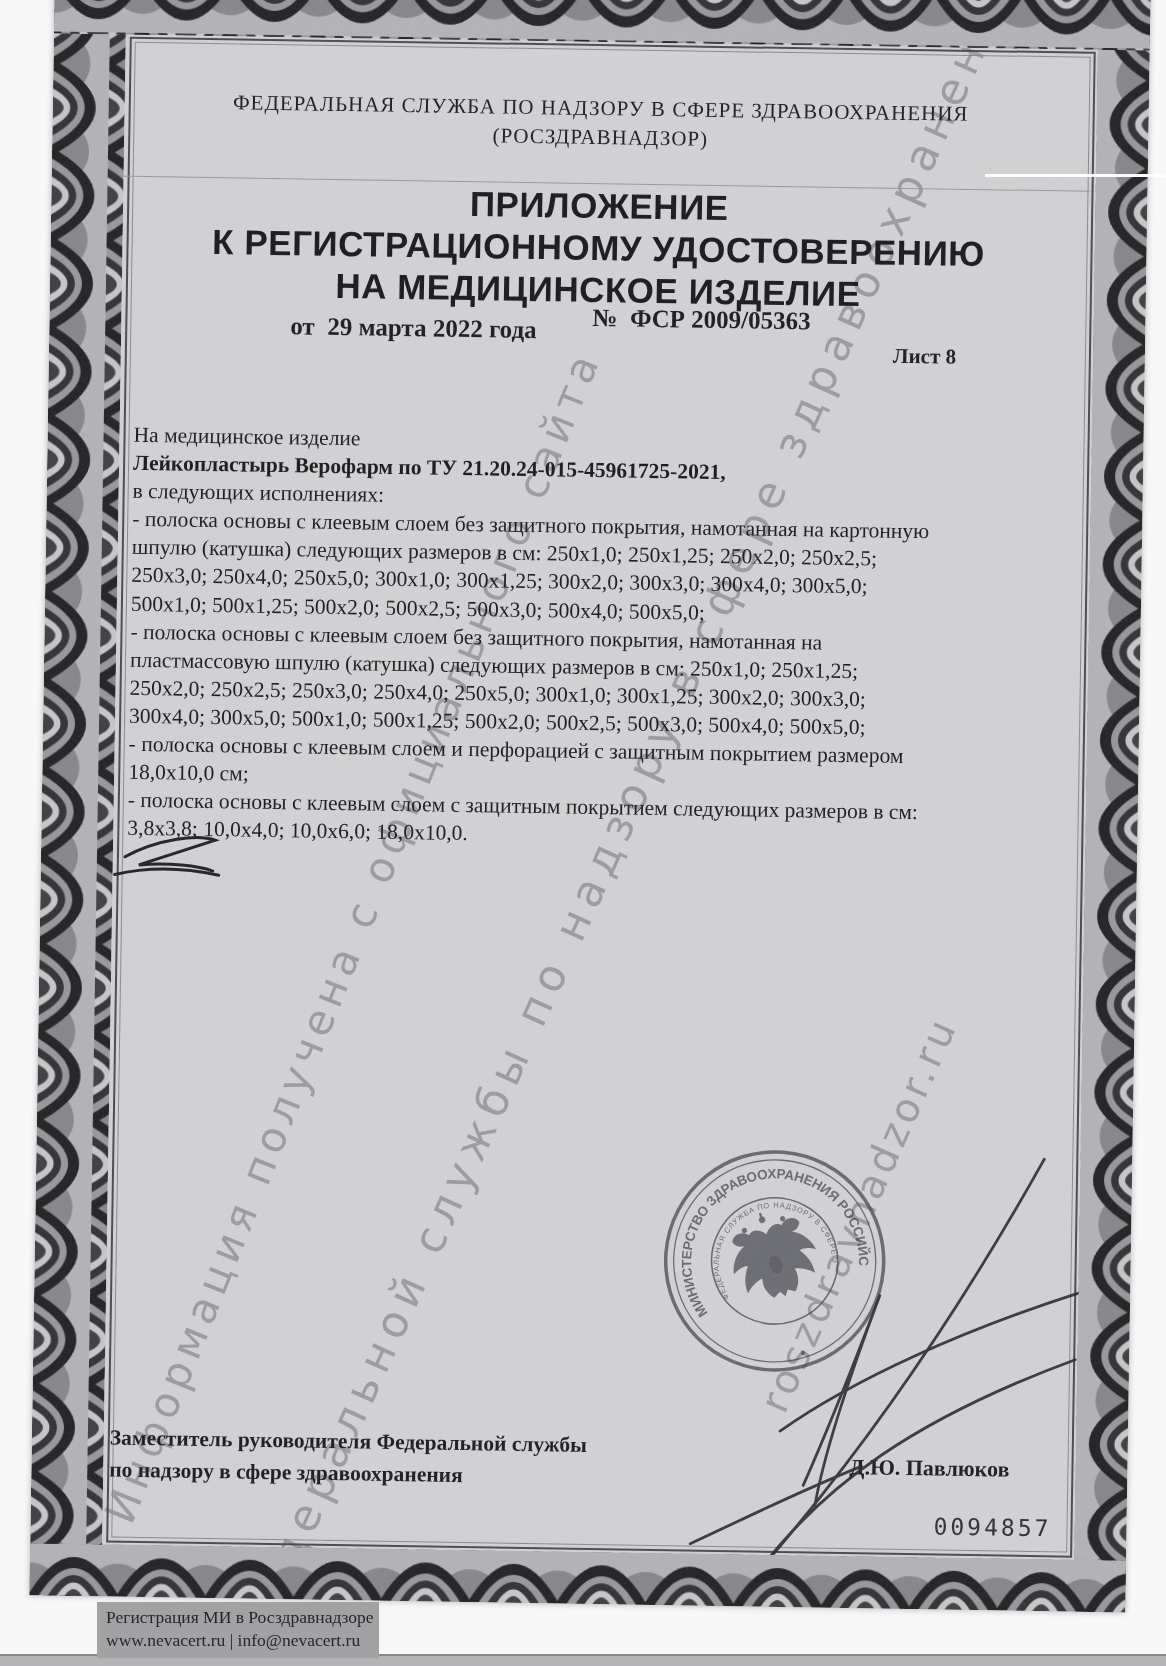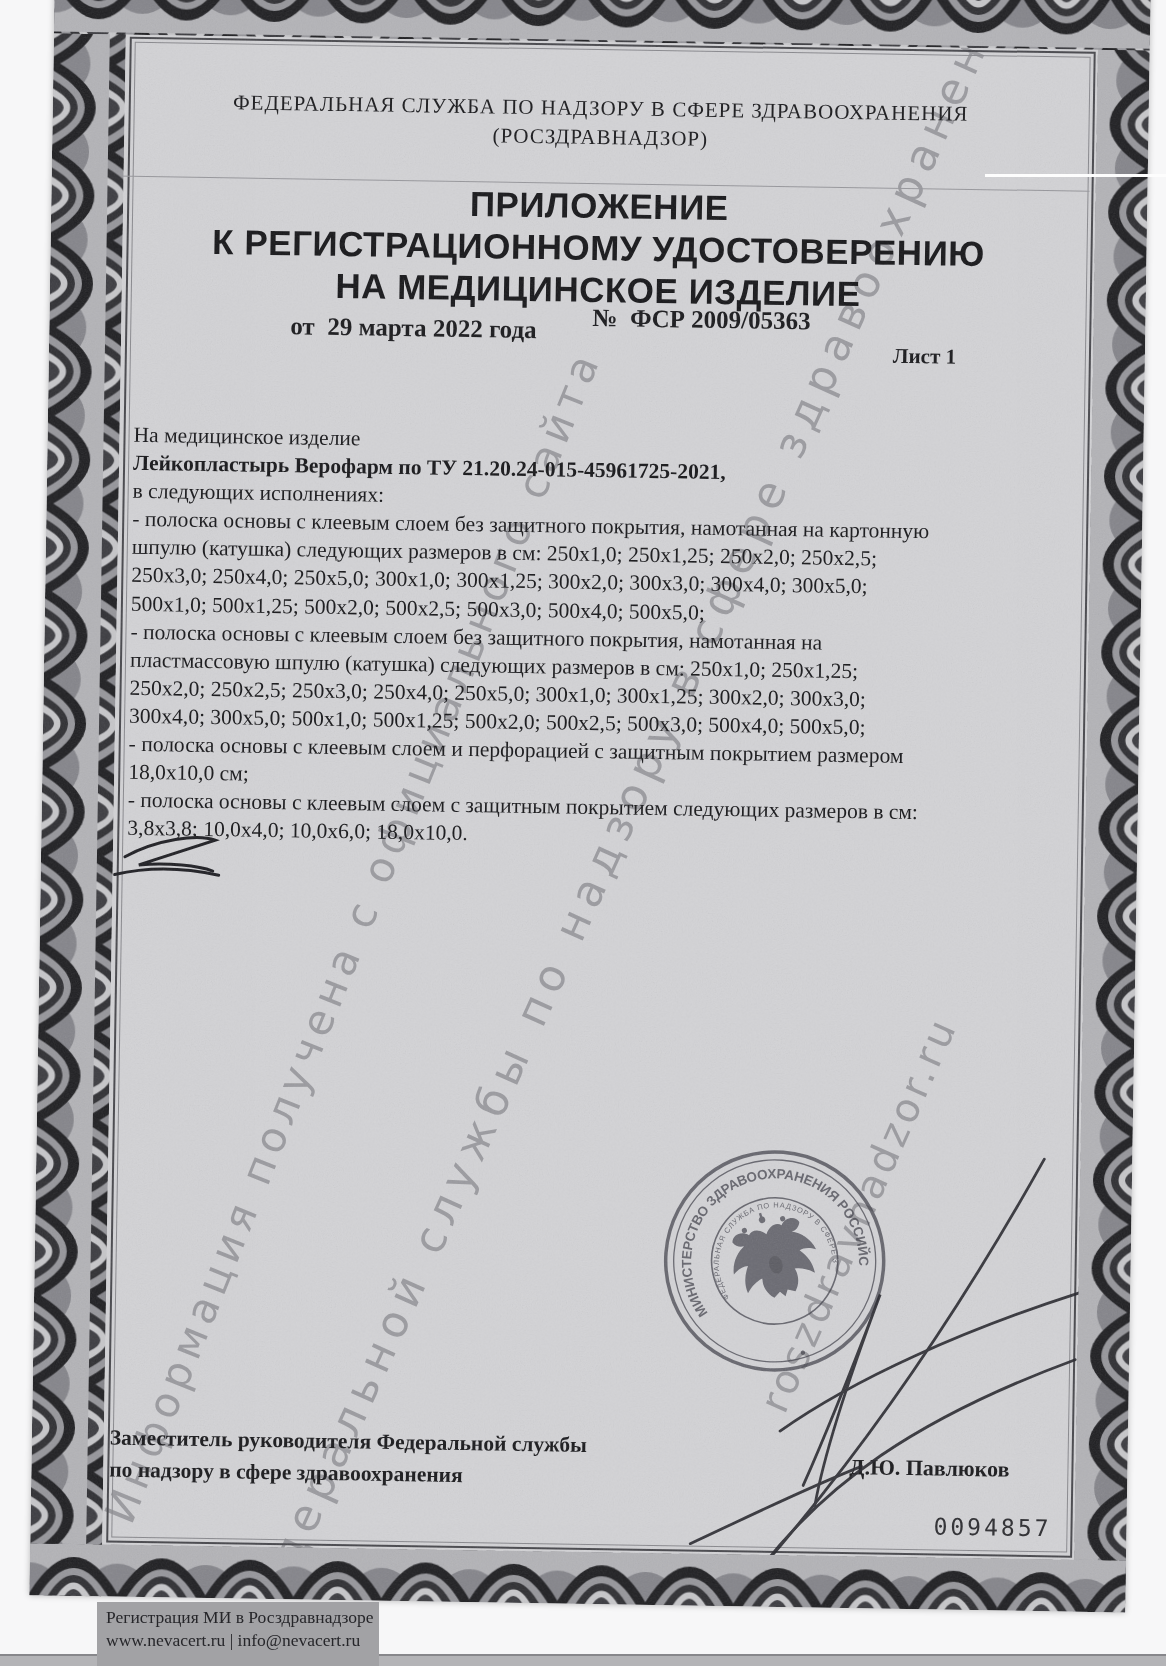--- a/index.html
+++ b/index.html
@@ -66,21 +66,21 @@
   .body-line.bold{font-weight:bold;}
   #sig-line1{left:78px;top:1449px;font-size:21.5px;font-weight:bold;}
   #sig-line2{left:78px;top:1481px;font-size:21.5px;font-weight:bold;}
   #sig-name{left:818px;top:1466px;font-size:22px;font-weight:bold;}
   #serial{left:903px;top:1524px;font-family:"DejaVu Sans Mono", monospace;
     font-size:23px;letter-spacing:3px;color:#2b2b2f;}
   
   #white-streak{position:absolute;left:985px;top:174px;width:181px;height:3px;
     background:#fdfdfd;z-index:40;}
   #footer-box{
-    position:absolute;left:97px;top:1602px;width:282px;height:64px;
+    position:absolute;left:97px;top:1602px;width:282px;height:56px;
     background:#a2a2a5;z-index:50;padding:4px 0 0 9px;box-sizing:border-box;
   }
   .footer-line{font-size:17.5px;line-height:23px;color:#26262a;
     font-family:"Liberation Serif", serif;}
   #bottom-band{position:absolute;left:0;top:1654px;width:1166px;height:12px;
     background:#b4b4b7;border-top:2px solid #87878b;z-index:45;}
   .noise{position:absolute;inset:0;pointer-events:none;}
 </style>
 </head>
 <body>
@@ -98,21 +98,21 @@
   <div class="abs ctext" id="header-line1">ФЕДЕРАЛЬНАЯ СЛУЖБА ПО НАДЗОРУ В СФЕРЕ ЗДРАВООХРАНЕНИЯ</div>
   <div class="abs ctext" id="header-line2">(РОСЗДРАВНАДЗОР)</div>
   <div class="abs" id="header-divider"></div>
 
   <div class="abs title-line" id="title-line1">ПРИЛОЖЕНИЕ</div>
   <div class="abs title-line" id="title-line2">К РЕГИСТРАЦИОННОМУ УДОСТОВЕРЕНИЮ</div>
   <div class="abs title-line" id="title-line3">НА МЕДИЦИНСКОЕ ИЗДЕЛИЕ</div>
 
   <div class="abs ctext" id="doc-number">№  ФСР 2009/05363</div>
   <div class="abs ctext" id="doc-date">от  29 марта 2022 года</div>
-  <div class="abs ctext" id="sheet-number">Лист 1</div>
+  <div class="abs ctext" id="sheet-number">Лист 8</div>
 
   <div class="abs" id="body-block">
       <div class="body-line">На медицинское изделие</div>
       <div class="body-line bold">Лейкопластырь Верофарм по ТУ 21.20.24-015-45961725-2021,</div>
       <div class="body-line">в следующих исполнениях:</div>
       <div class="body-line">- полоска основы с клеевым слоем без защитного покрытия, намотанная на картонную</div>
       <div class="body-line">шпулю (катушка) следующих размеров в см: 250х1,0; 250х1,25; 250х2,0; 250х2,5;</div>
       <div class="body-line">250х3,0; 250х4,0; 250х5,0; 300х1,0; 300х1,25; 300х2,0; 300х3,0; 300х4,0; 300х5,0;</div>
       <div class="body-line">500х1,0; 500х1,25; 500х2,0; 500х2,5; 500х3,0; 500х4,0; 500х5,0;</div>
       <div class="body-line">- полоска основы с клеевым слоем без защитного покрытия, намотанная на</div>

